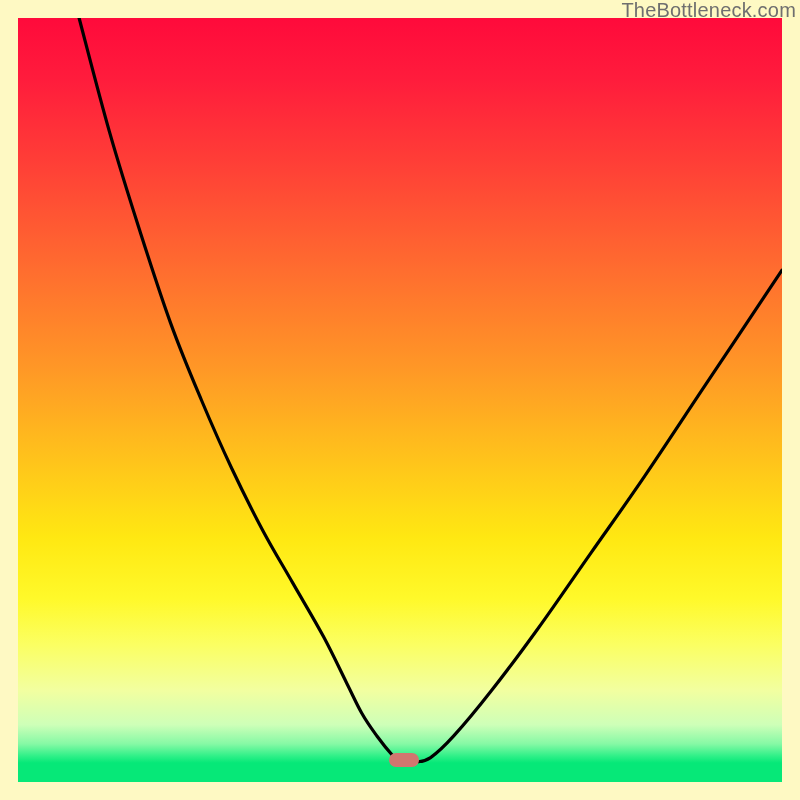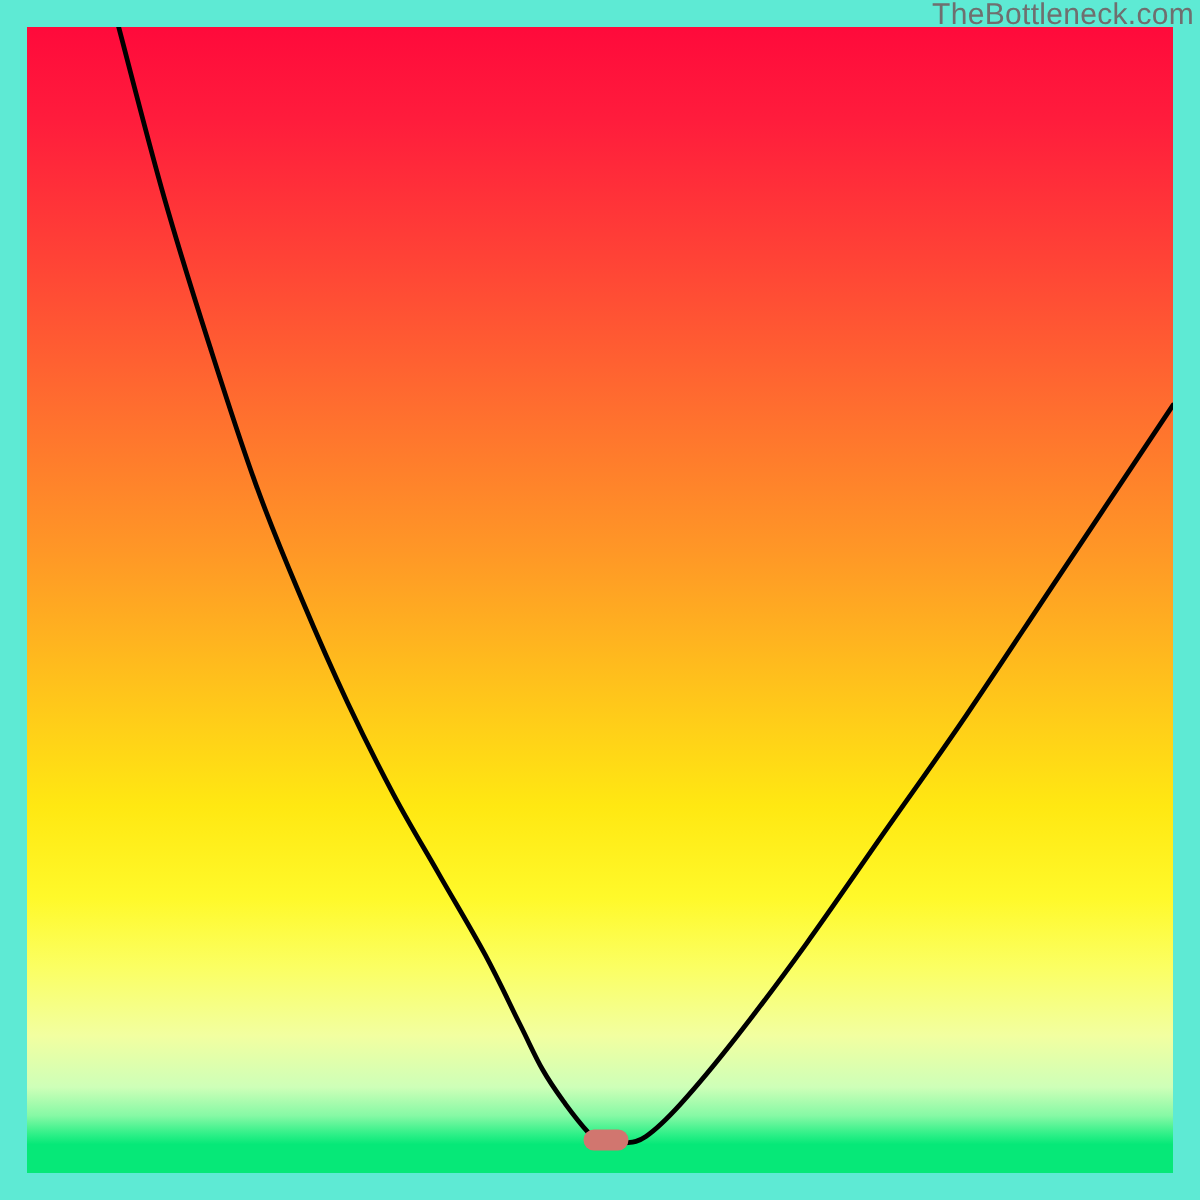--- a/index.html
+++ b/index.html
@@ -7,21 +7,21 @@
     padding: 0;
     width: 800px;
     height: 800px;
     overflow: hidden;
     background: #000;
     font-family: Arial, Helvetica, sans-serif;
   }
   .frame {
     position: absolute;
     inset: 0;
-    background: #5eead4;
+    background: #fef9c3;
   }
   .plot-wrap {
     position: absolute;
     left: 18px;
     top: 18px;
     width: 764px;
     height: 764px;
   }
   .plot-area {
     position: absolute;

